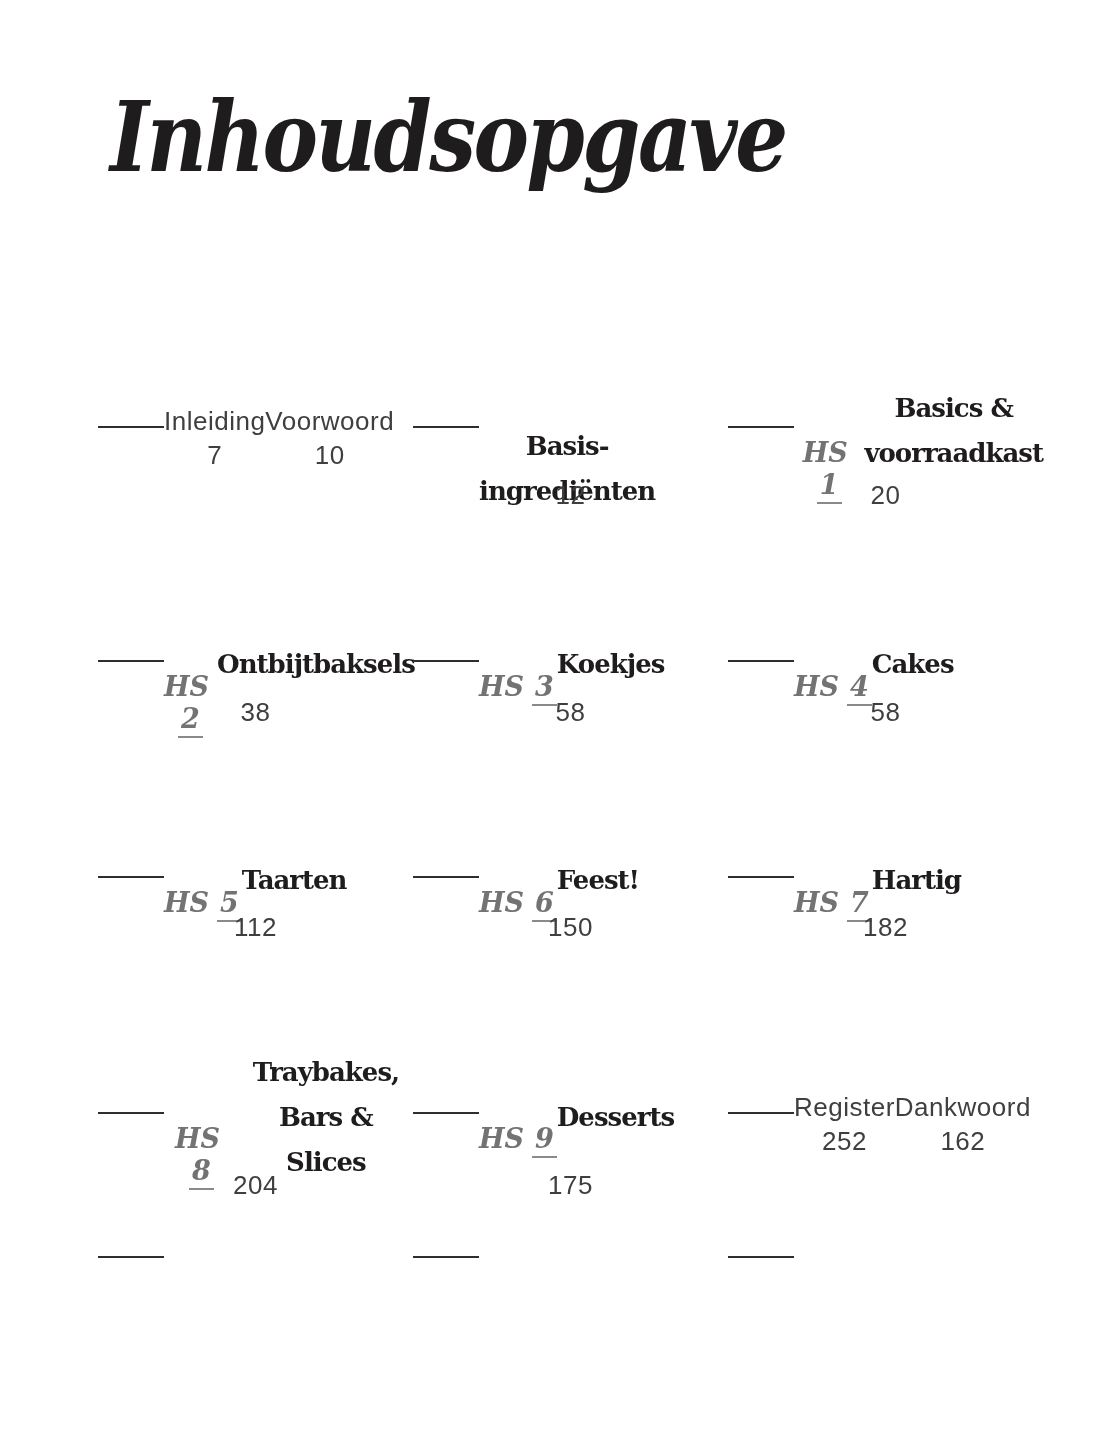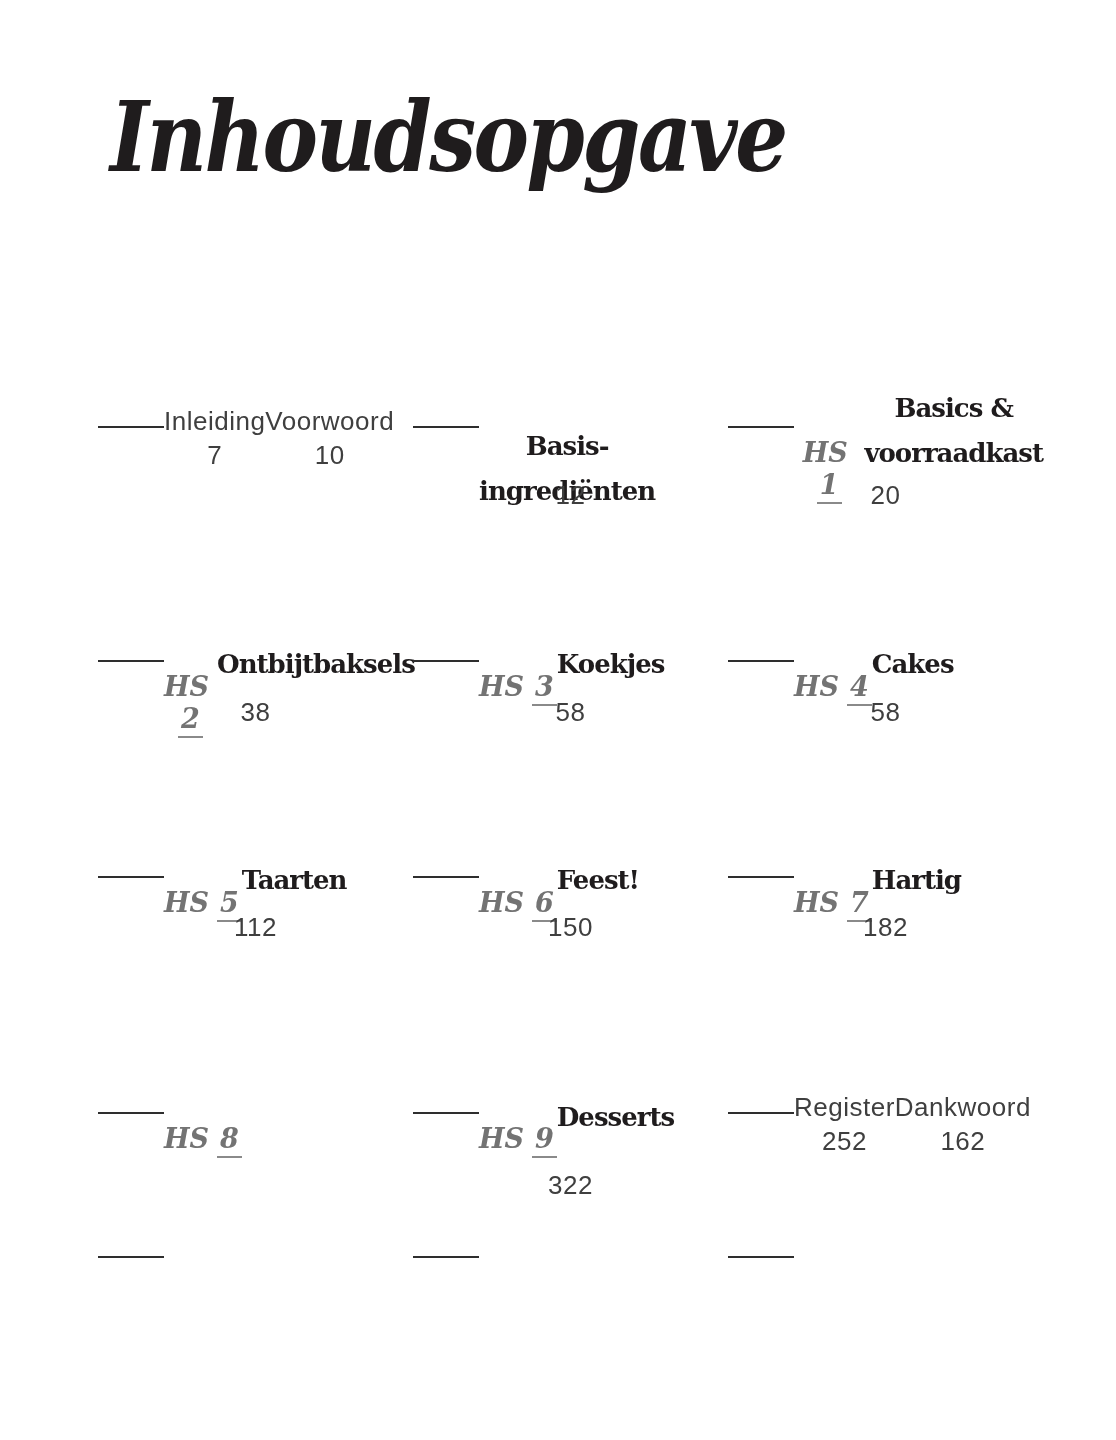--- a/index.html
+++ b/index.html
@@ -177,29 +177,32 @@
       </div>
       <h2 class="c-title">Hartig</h2>
       <div class="pnum">182</div>
     </div>
 
     <div class="cell">
       <div class="rule"></div>
       <div class="hs">
         <span class="hs-prefix">HS</span><span class="hs-num">8</span>
       </div>
+      <h2 class="c-title">Traybakes,
+Bars &amp; Slices</h2>
+      <div class="pnum">204</div>
     </div>
 
     <div class="cell">
       <div class="rule"></div>
       <div class="hs">
         <span class="hs-prefix">HS</span><span class="hs-num">9</span>
       </div>
       <h2 class="c-title">Desserts</h2>
-      <div class="pnum">322</div>
+      <div class="pnum">175</div>
     </div>
 
     <div class="cell entries">
       <div class="rule"></div>
       <div class="entry">
         <div class="e-label">Register</div>
         <div class="e-page">252</div>
       </div>
       <div class="entry">
         <div class="e-label">Dankwoord</div>

